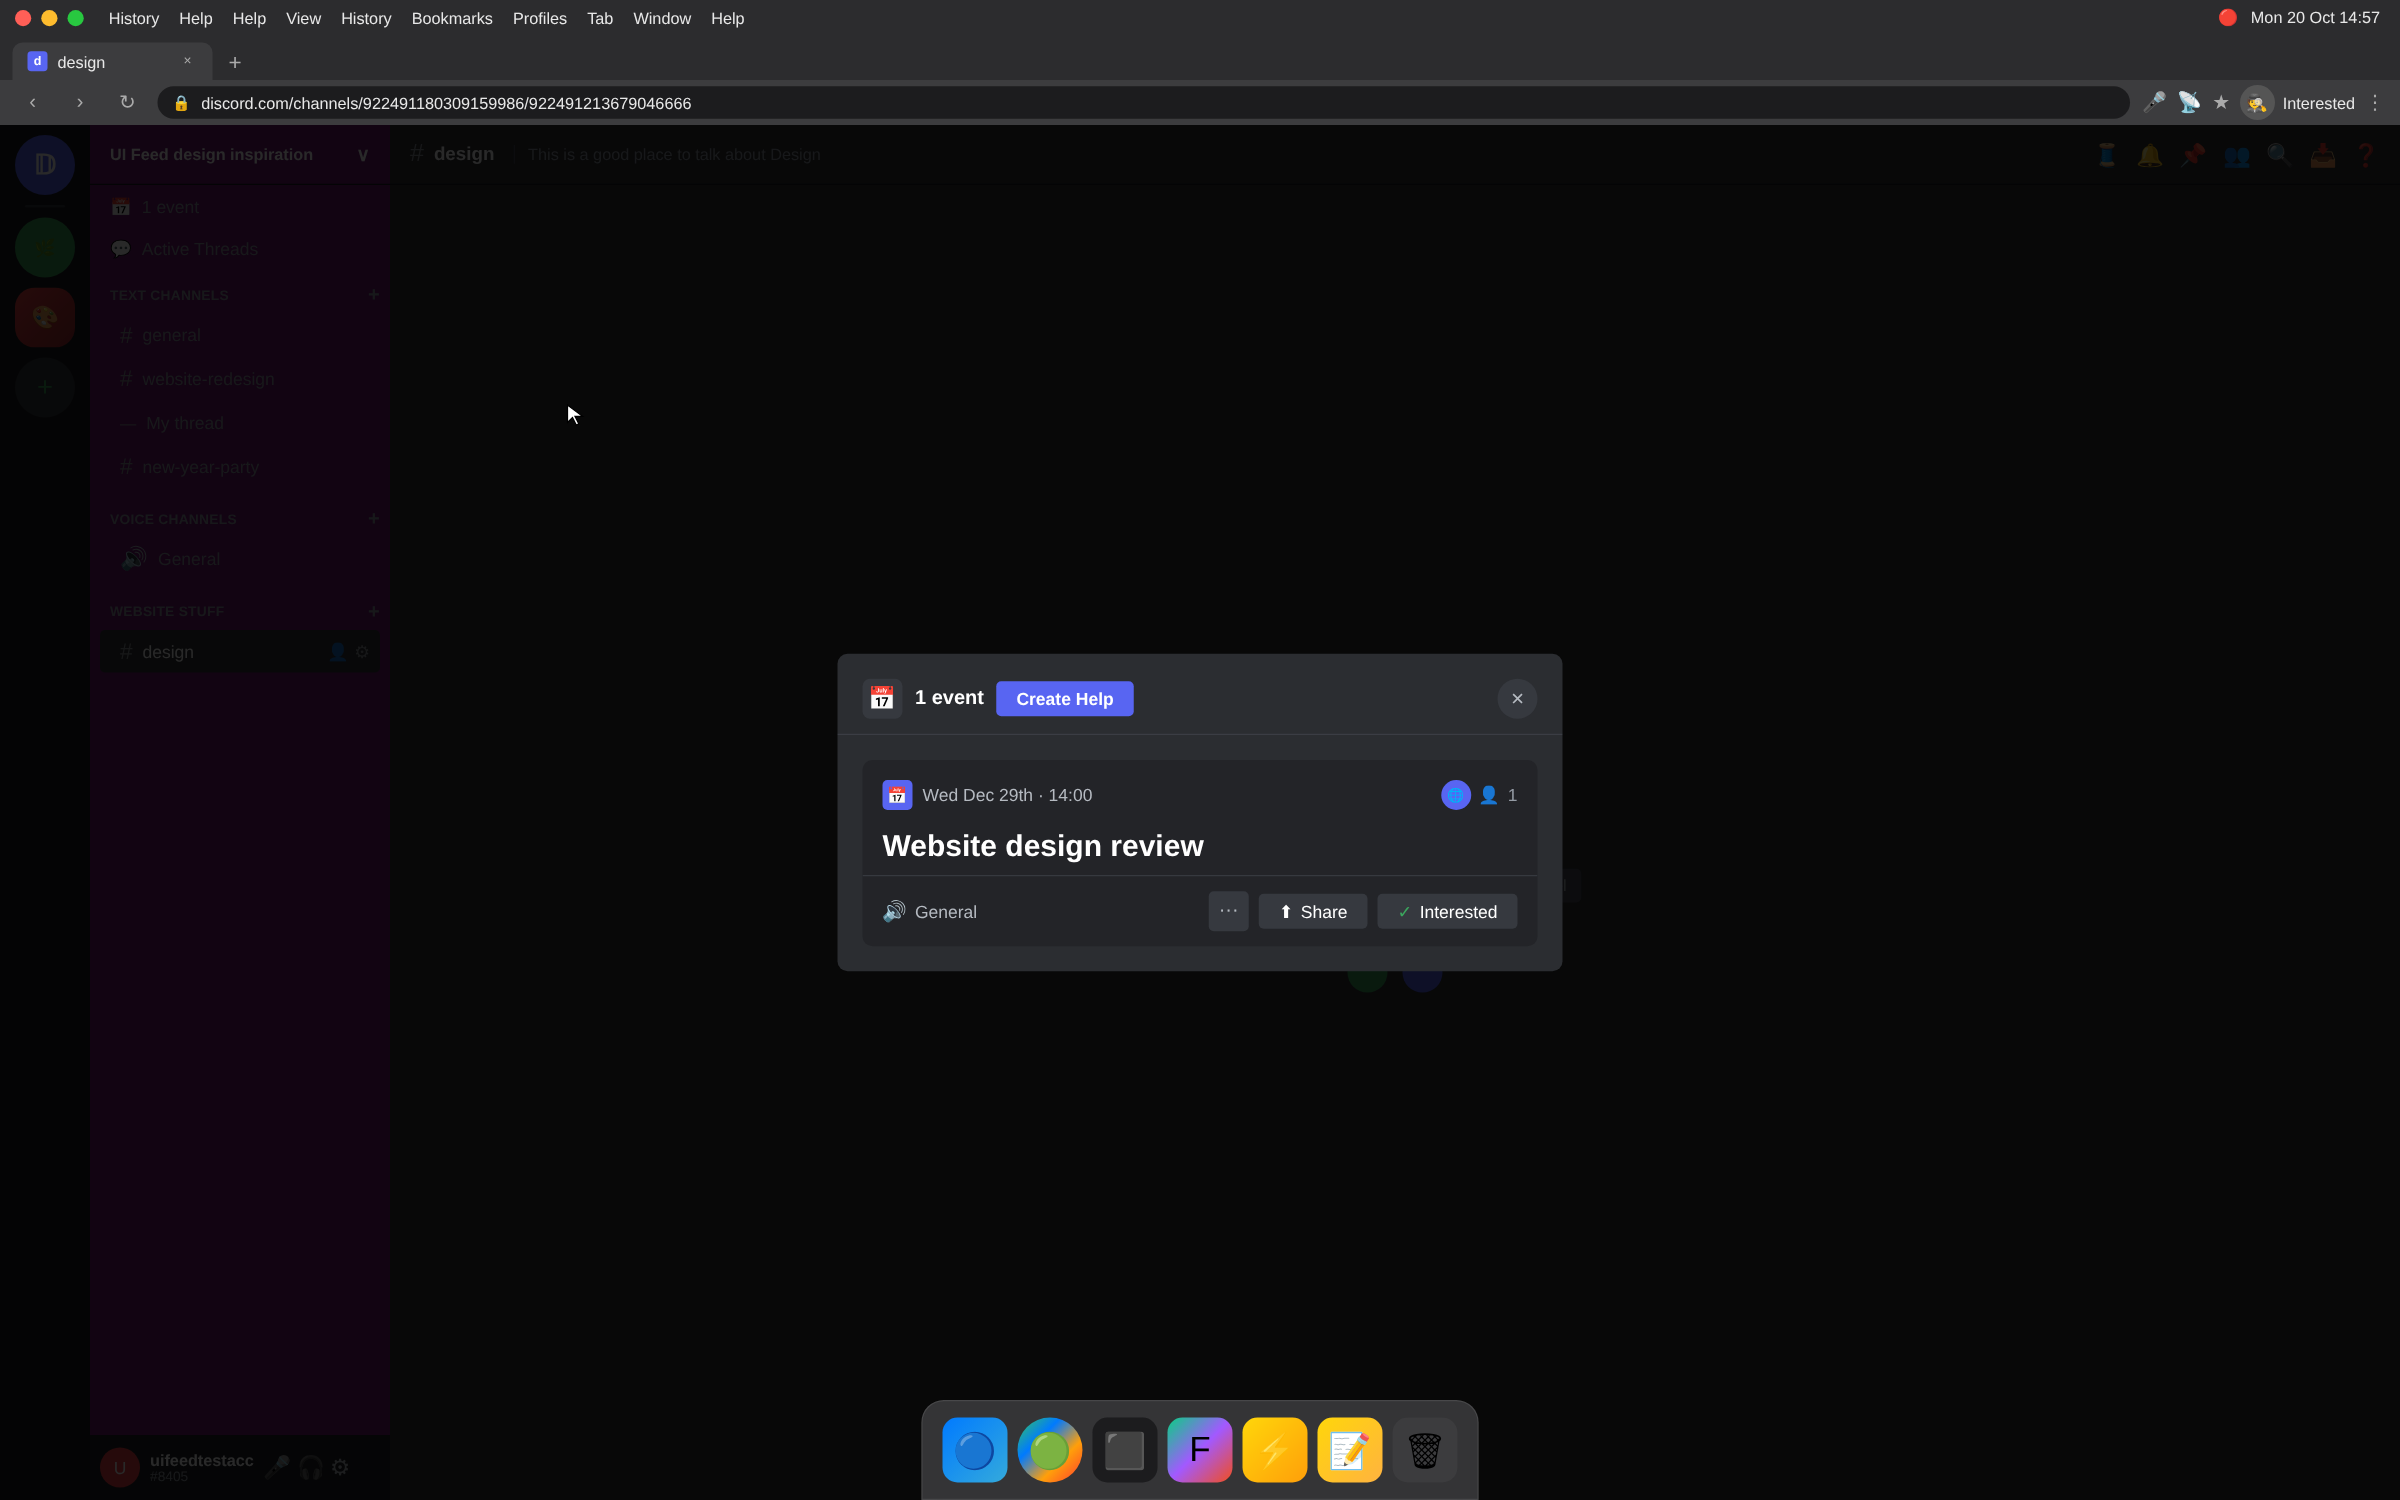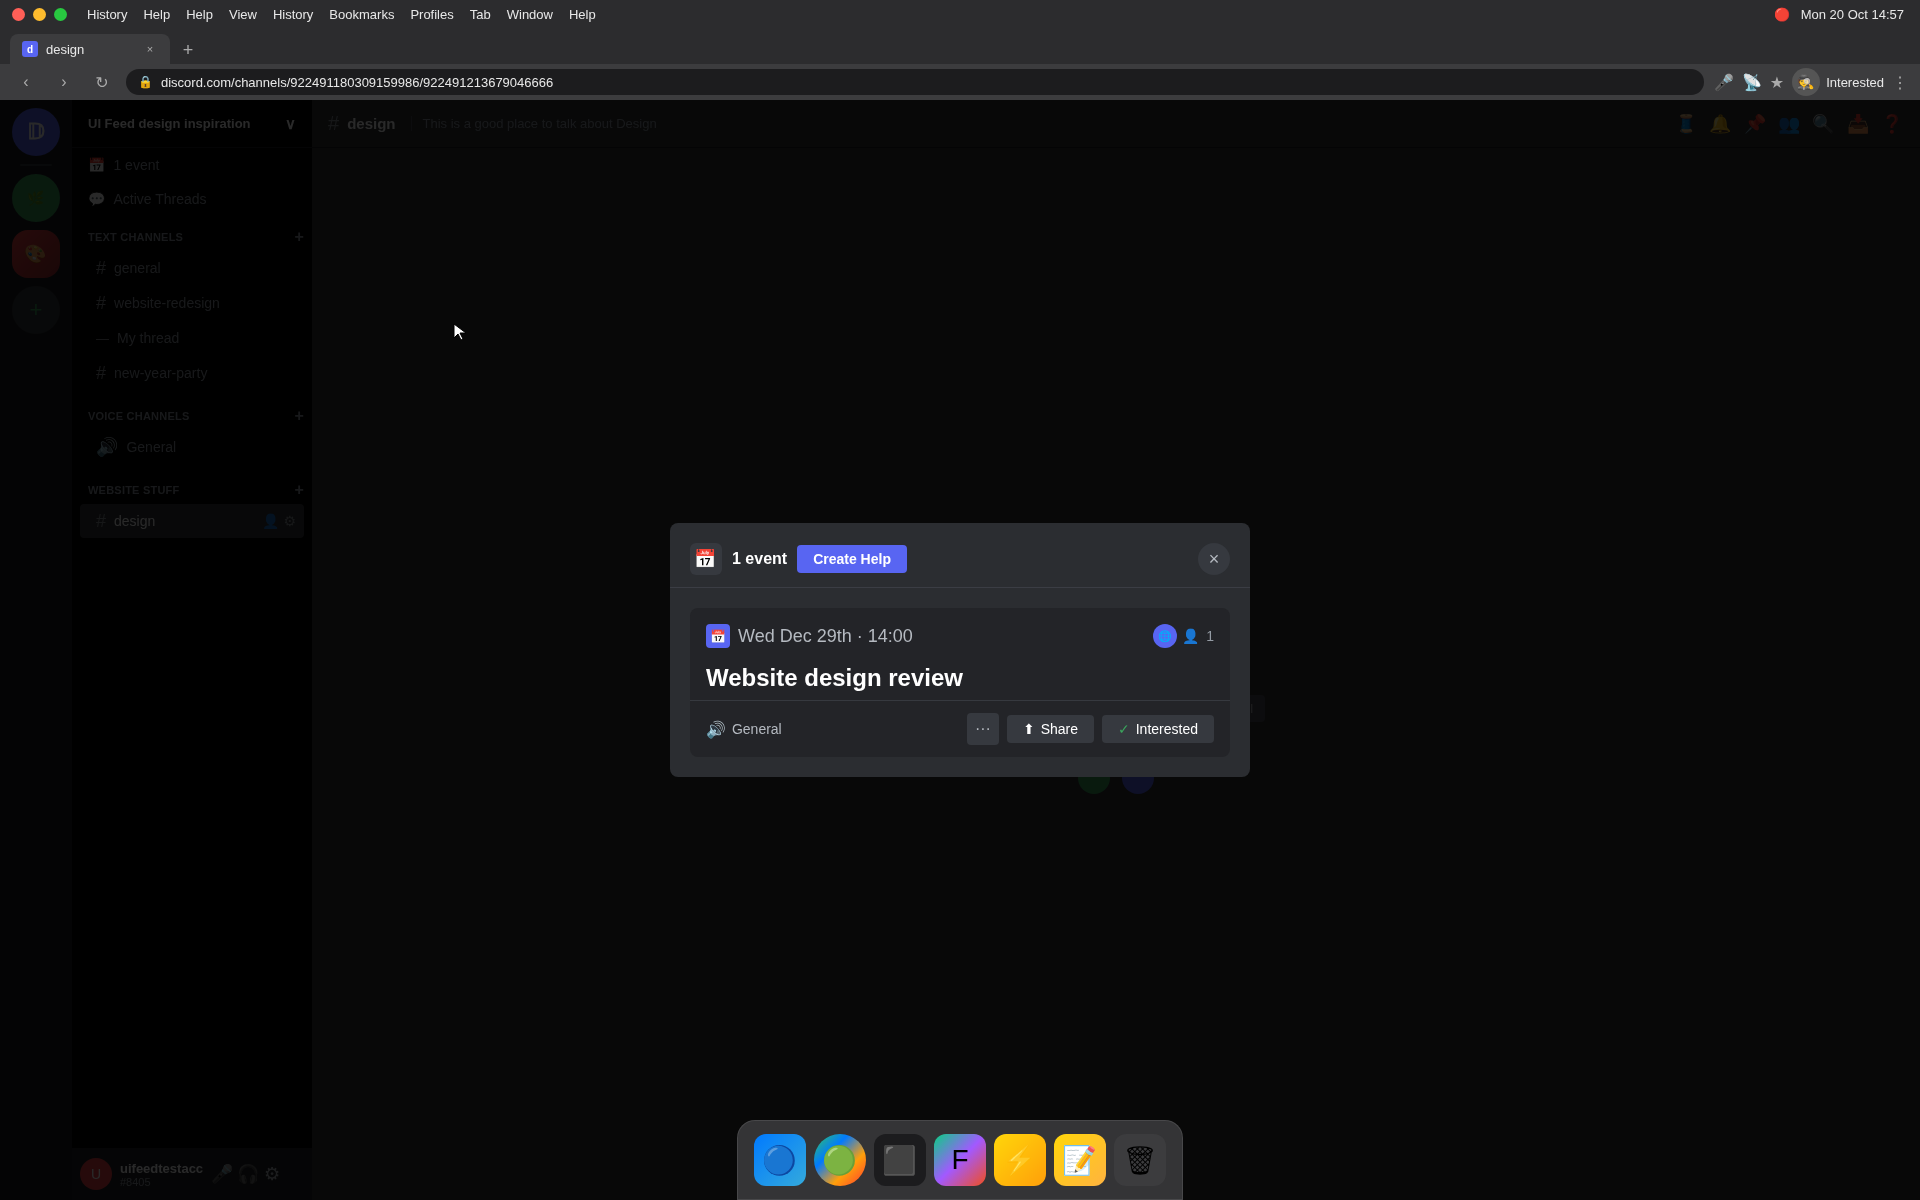--- a/index.html
+++ b/index.html
@@ -212,21 +212,21 @@
       width: 32px;
       height: 2px;
       background: #36393f;
       border-radius: 1px;
     }
 
     
     .channel-list {
       width: 240px;
       height: 100%;
-      background: #000000;
+      background: #701a75;
       display: flex;
       flex-direction: column;
       overflow: hidden;
     }
     .server-header {
       height: 48px;
       padding: 0 16px;
       display: flex;
       align-items: center;
       justify-content: space-between;
@@ -460,21 +460,21 @@
       height: 24px;
       background: #5865f2;
       border-radius: 4px;
       display: flex;
       align-items: center;
       justify-content: center;
       font-size: 13px;
       color: white;
     }
     .event-date-text {
-      font-size: 18px;
+      font-size: 14px;
       color: #b5bac1;
       font-weight: 500;
       text-align: center;
     }
     .event-attendees {
       display: flex;
       align-items: center;
       gap: 6px;
       color: #949ba4;
       font-size: 14px;

